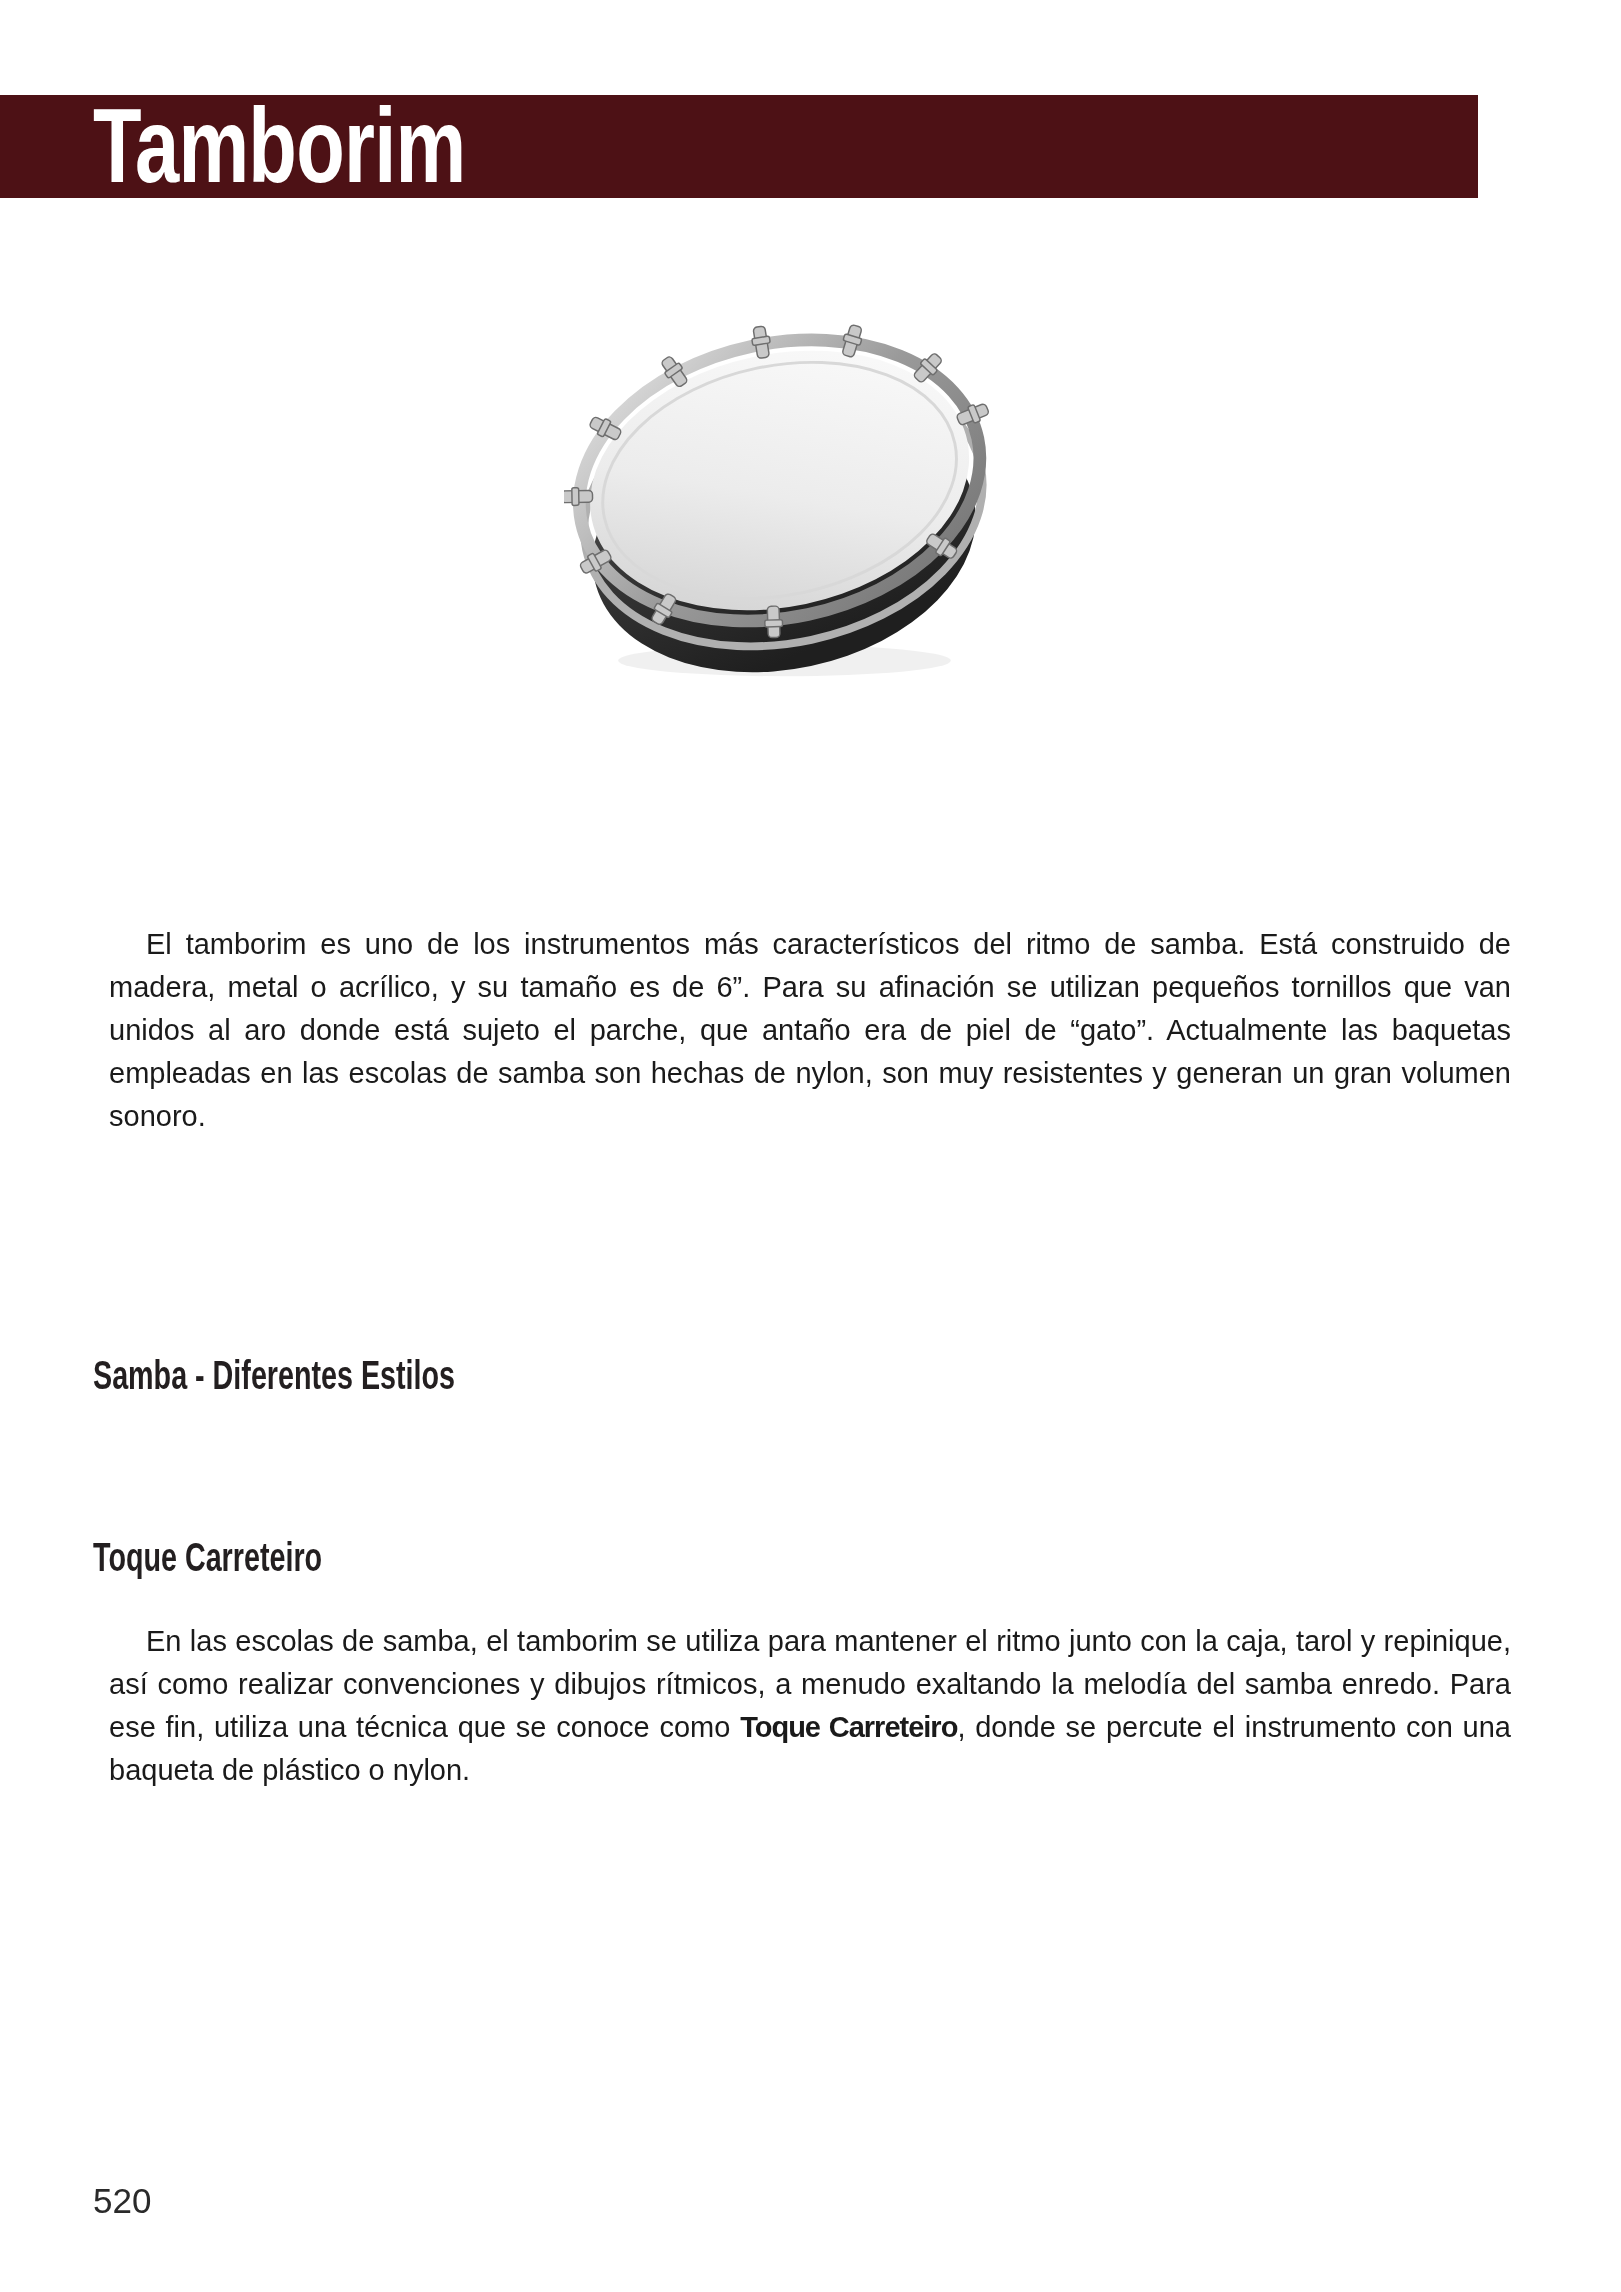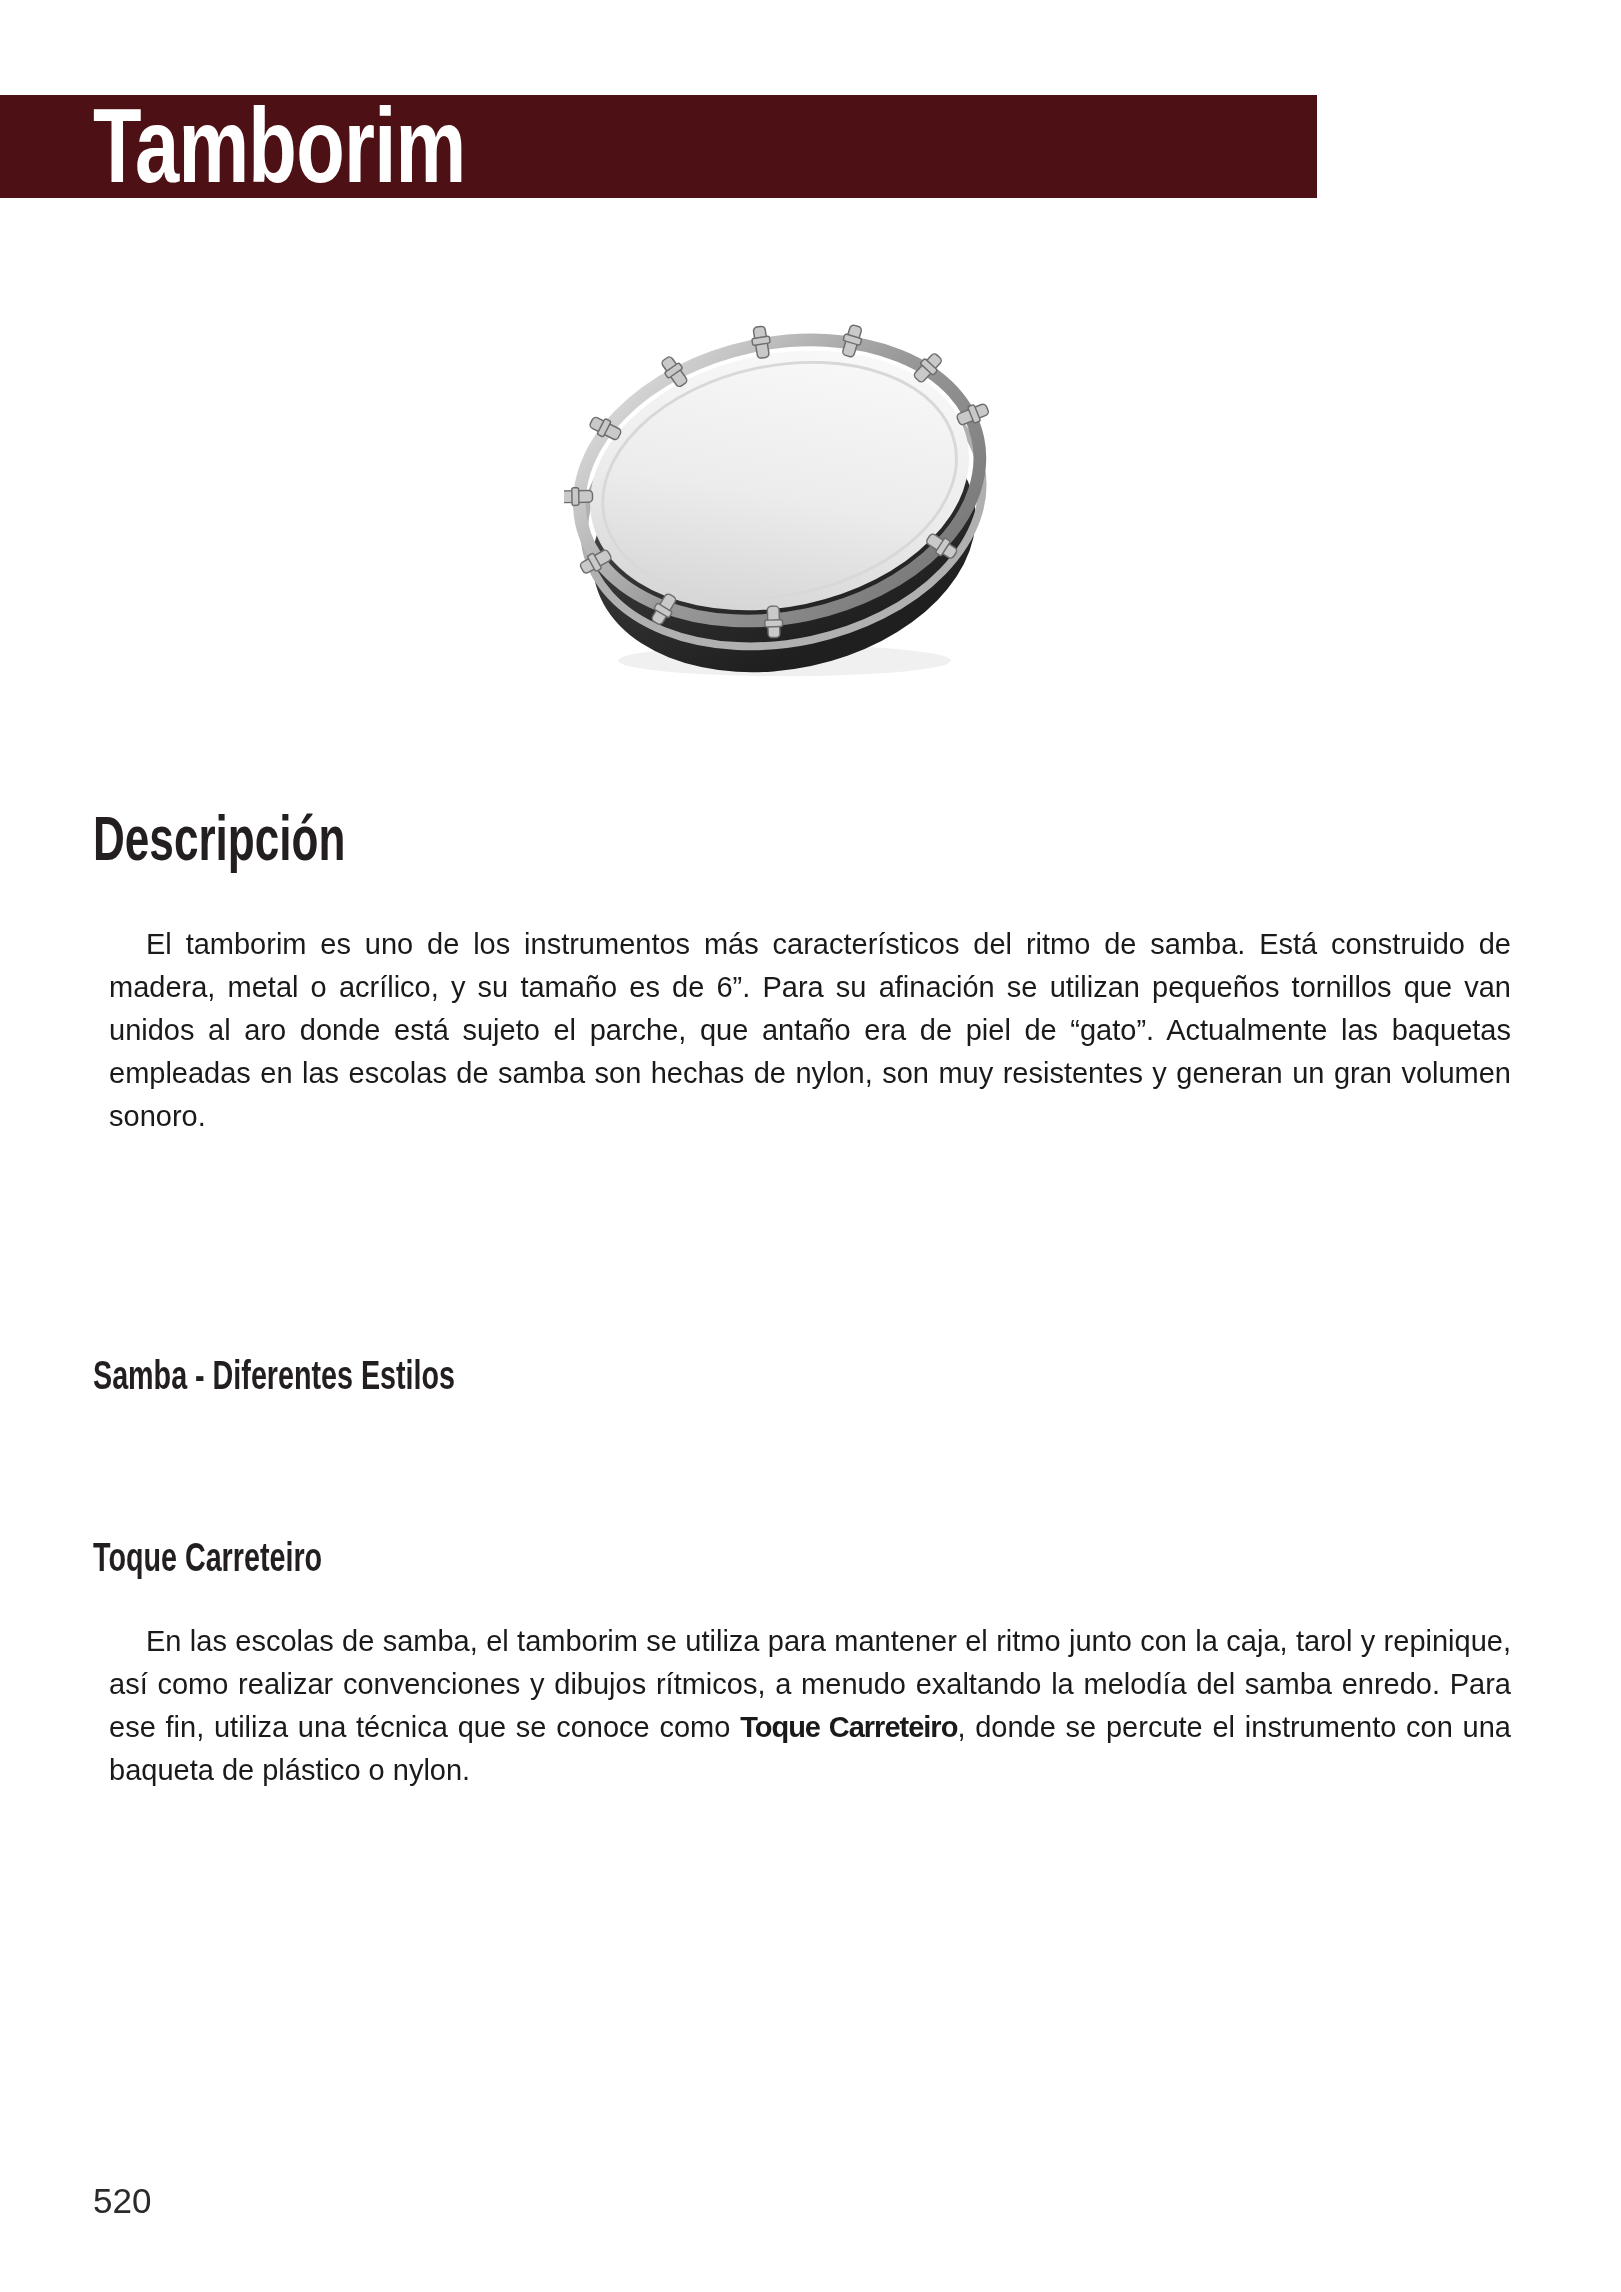--- a/index.html
+++ b/index.html
@@ -8,21 +8,21 @@
     background:#ffffff;
     font-family:"Liberation Sans", sans-serif;
     color:#1a1a1a;
     position:relative;
     overflow:hidden;
   }
   .page{position:absolute;inset:0;background:#ffffff;}
 
   
   .title-band{
-    position:absolute;left:0;top:95px;width:1317px;height:103px;
+    position:absolute;left:0;top:95px;width:1478px;height:103px;
     background:#4d1115;
     display:flex;align-items:center;
   }
   .title-band .title{
     margin-left:93px;
     font-size:106px;line-height:1;font-weight:bold;color:#ffffff;
     display:inline-block;transform:scaleX(.75);transform-origin:0 50%;
     white-space:nowrap;letter-spacing:-1px;
     padding-bottom:3.9px;
   }
@@ -142,23 +142,20 @@
             </g>
           <g transform="translate(368 268) rotate(135)">
               <rect x="-6" y="-16" width="12" height="32" rx="4"></rect>
               <rect x="-9" y="-5" width="18" height="7" rx="2"></rect>
             </g>
         </g>
       </g>
     </svg>
   </div>
 
-  <div class="h1" style="top:804px">
-    <span class="cond">Descripción</span>
-  </div>
   <p class="para" style="top:907px">El tamborim es uno de los instrumentos más característicos del ritmo de samba. Está construido de madera, metal o acrílico, y su tamaño es de 6”. Para su afinación se utilizan pequeños tornillos que van unidos al aro donde está sujeto el parche, que antaño era de piel de “gato”. Actualmente las baquetas empleadas en las escolas de samba son hechas de nylon, son muy resistentes y generan un gran volumen sonoro.</p>
 
 
   <div class="h2" style="top:1353px">
     <span class="cond">Samba - Diferentes Estilos</span>
   </div>
 
   <div class="h2" style="top:1535px">
     <span class="cond">Toque Carreteiro</span>
   </div>

